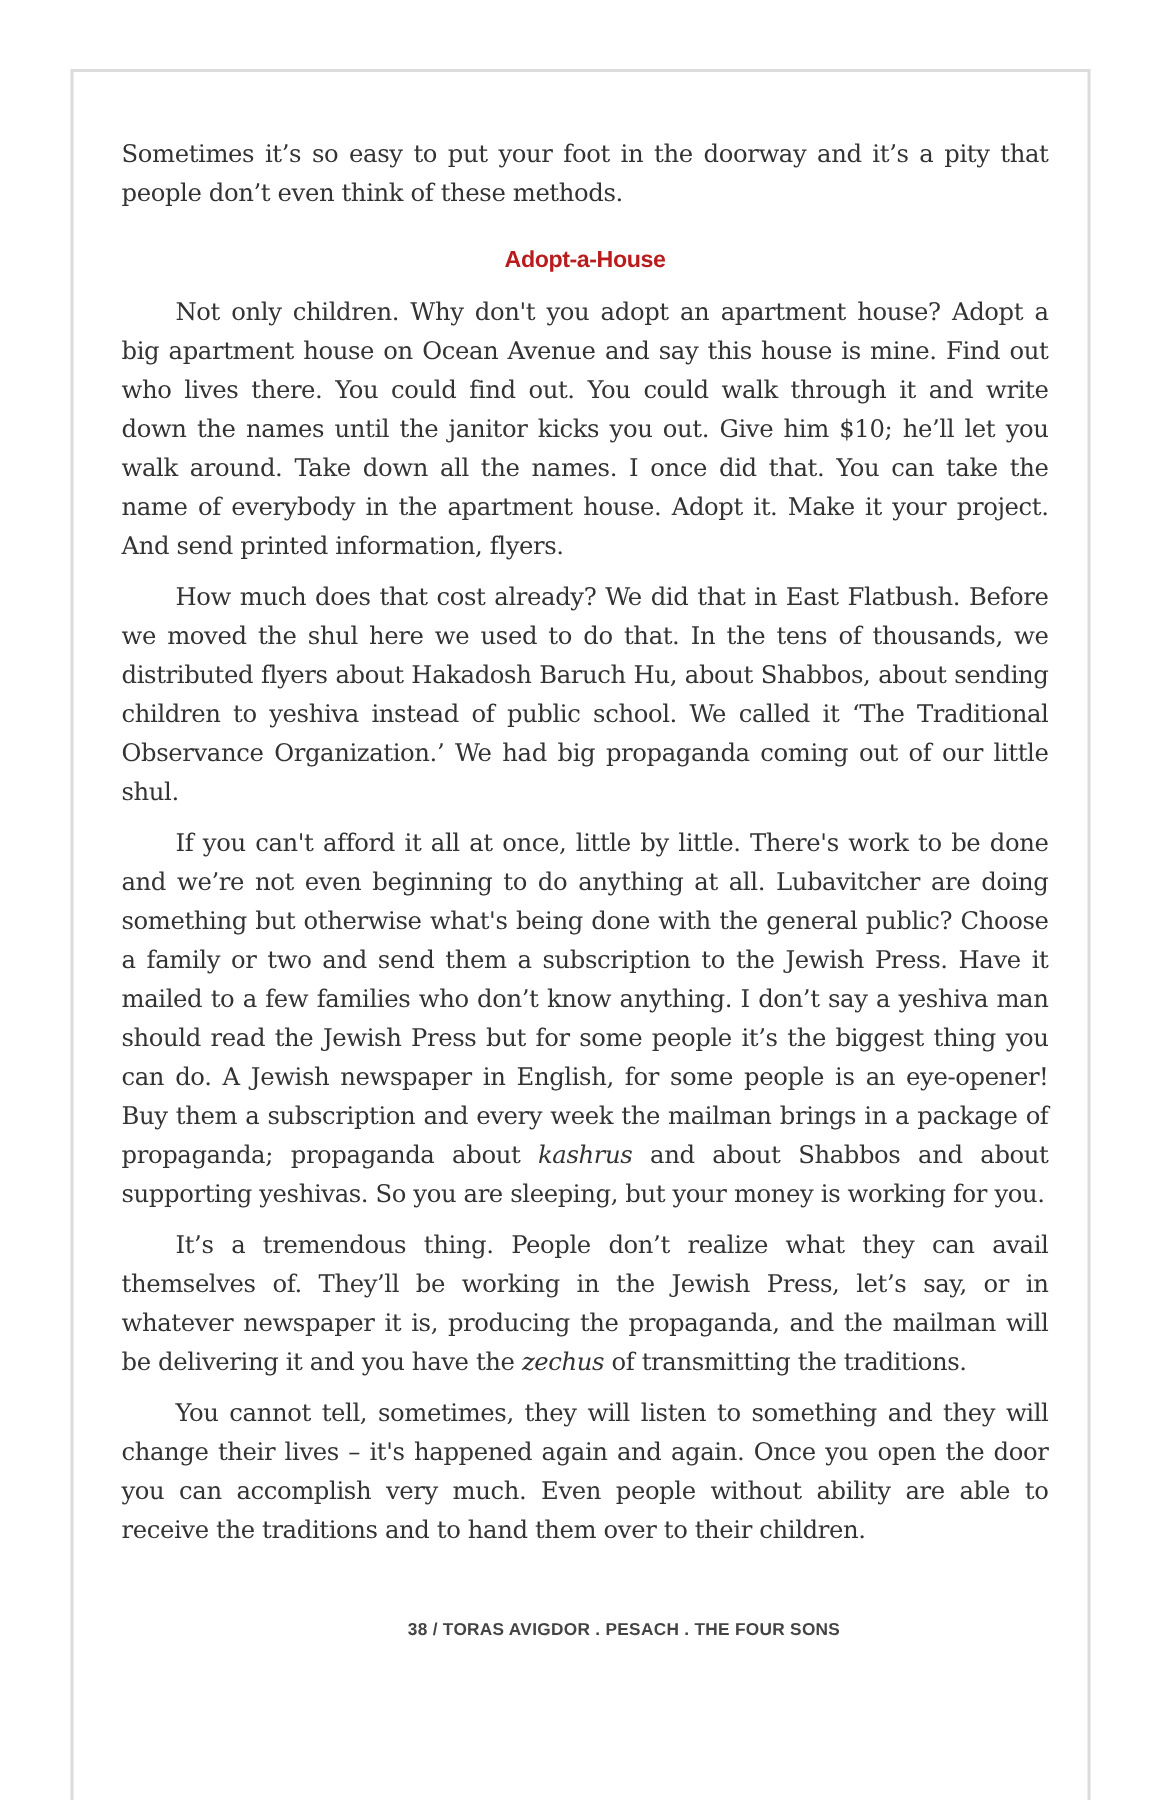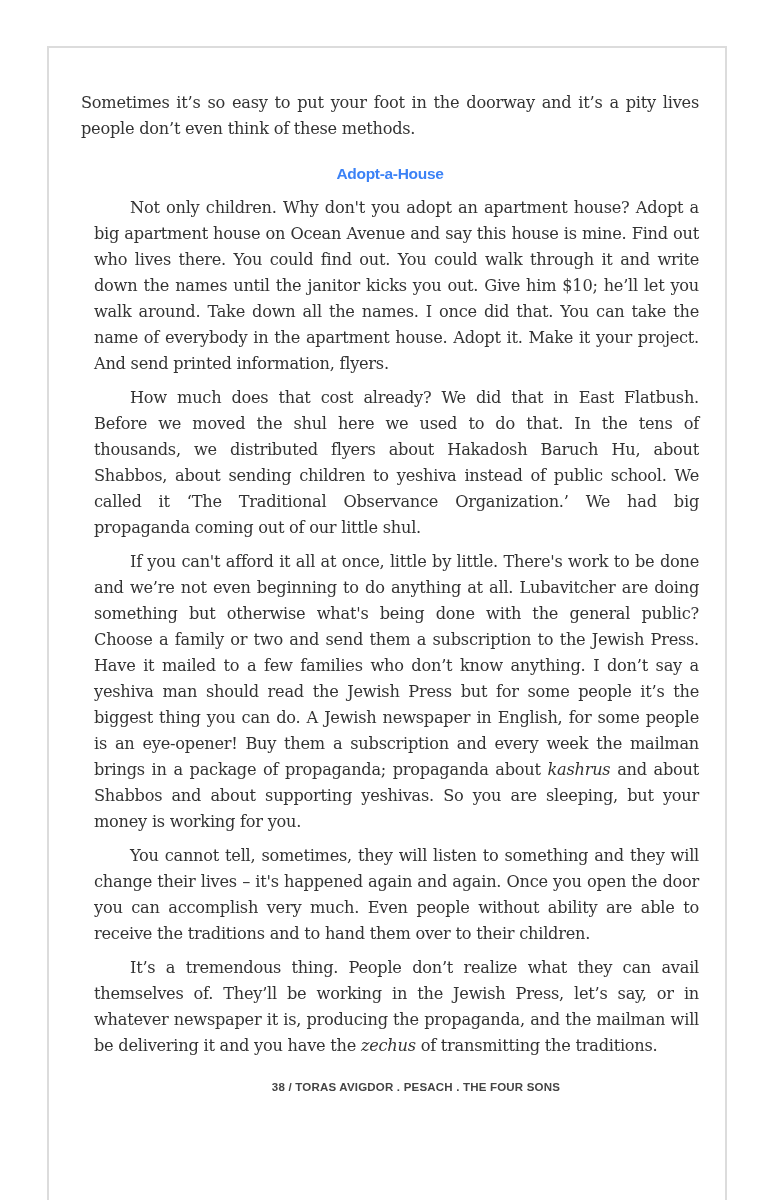--- a/index.html
+++ b/index.html
@@ -34,28 +34,27 @@
     color: #333333;
     letter-spacing: -0.25px;
   }
   .content p {
     margin: 0 0 8px 0;
     text-align: justify;
     hyphens: none;
   }
   .content p.indent {
     text-indent: 36px;
-    margin-left: 13px;
   }
   .heading {
     font-family: "Liberation Sans", "DejaVu Sans", sans-serif;
     font-weight: bold;
     font-size: 15.5px;
     text-align: center;
-    color: #3b82f6;
+    color: #b91c1c;
     margin: 21px 0 10px 0;
     line-height: 22px;
     letter-spacing: -0.3px;
   }
   .footer {
     position: absolute;
     left: 0;
     width: 100%;
     top: 1081px;
     text-align: center;
@@ -66,25 +65,25 @@
     letter-spacing: 0.2px;
     padding-left: 28px;
   }
   em { }
 </style>
 </head>
 <body>
 
 <div class="page">
   <div class="content">
-    <p>Sometimes it’s so easy to put your foot in the doorway and it’s a pity lives people don’t even think of these methods.</p>
+    <p>Sometimes it’s so easy to put your foot in the doorway and it’s a pity that people don’t even think of these methods.</p>
 
     <div class="heading">Adopt-a-House</div>
     <p class="indent">Not only children. Why don't you adopt an apartment house? Adopt a big apartment house on Ocean Avenue and say this house is mine. Find out who lives there. You could find out. You could walk through it and write down the names until the janitor kicks you out. Give him $10; he’ll let you walk around. Take down all the names. I once did that. You can take the name of everybody in the apartment house. Adopt it. Make it your project. And send printed information, flyers.</p>
     <p class="indent">How much does that cost already? We did that in East Flatbush. Before we moved the shul here we used to do that. In the tens of thousands, we distributed flyers about Hakadosh Baruch Hu, about Shabbos, about sending children to yeshiva instead of public school. We called it ‘The Traditional Observance Organization.’ We had big propaganda coming out of our little shul.</p>
 
     <p class="indent"><span>If you can't afford it all at once, little by little. There's work to be done and we’re not even beginning to do anything at all. Lubavitcher are doing something but otherwise what's being done with the general public? Choose a family or two and send them a subscription to the Jewish Press. Have it mailed to a few families who don’t know anything. I don’t say a yeshiva man should read the Jewish Press but for some people it’s the biggest thing you can do. A Jewish newspaper in English, for some people is an eye-opener! Buy them a subscription and every week the mailman brings in a package of propaganda; propaganda about </span><em>kashrus</em><span> and about Shabbos and about supporting yeshivas. So you are sleeping, but your money is working for you.</span></p>
+    <p class="indent"><span>It’s a tremendous thing. People don’t realize what they can avail themselves of. They’ll be working in the Jewish Press, let’s say, or in whatever newspaper it is, producing the propaganda, and the mailman will be delivering it and you have the </span><em>zechus</em><span> of transmitting the traditions.</span></p>
     <p class="indent">You cannot tell, sometimes, they will listen to something and they will change their lives – it's happened again and again. Once you open the door you can accomplish very much. Even people without ability are able to receive the traditions and to hand them over to their children.</p>
-    <p class="indent"><span>It’s a tremendous thing. People don’t realize what they can avail themselves of. They’ll be working in the Jewish Press, let’s say, or in whatever newspaper it is, producing the propaganda, and the mailman will be delivering it and you have the </span><em>zechus</em><span> of transmitting the traditions.</span></p>
   </div>
 </div>
 
 <div class="footer">38 / TORAS AVIGDOR . PESACH . THE FOUR SONS</div>
 
 </body></html>

